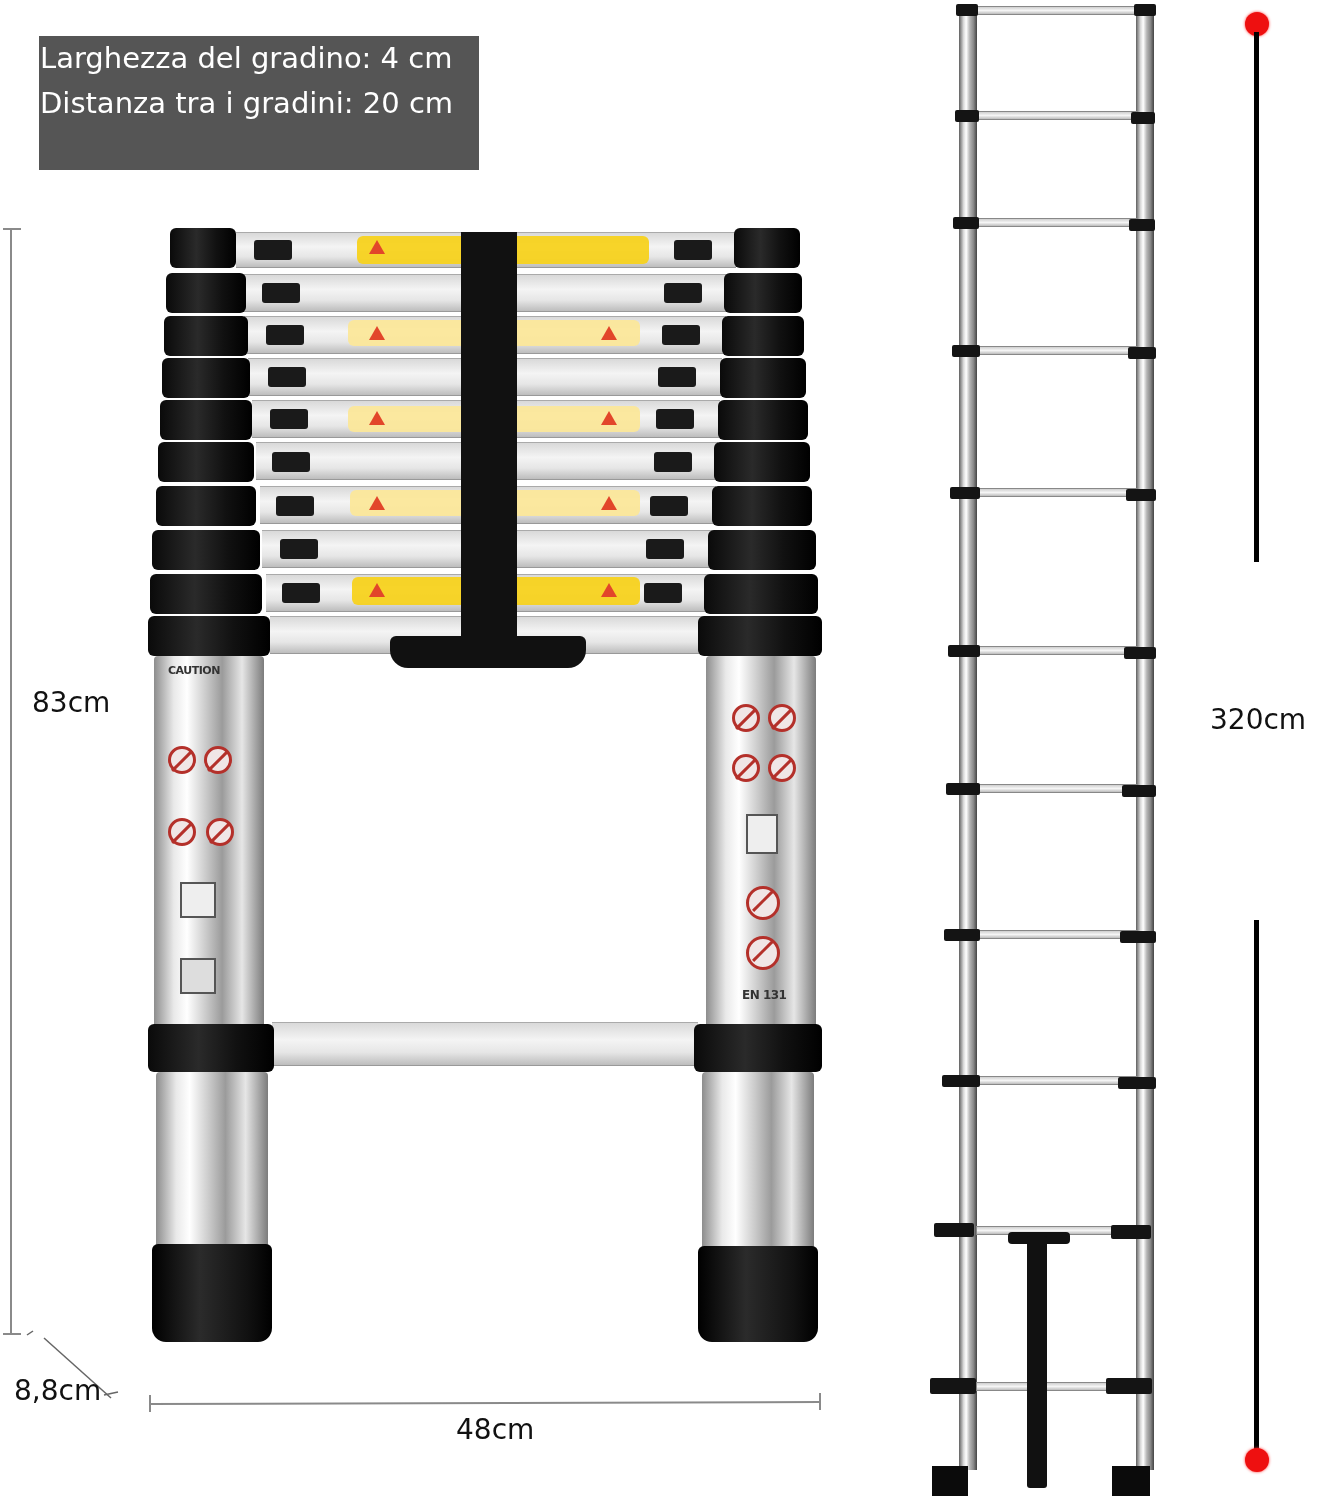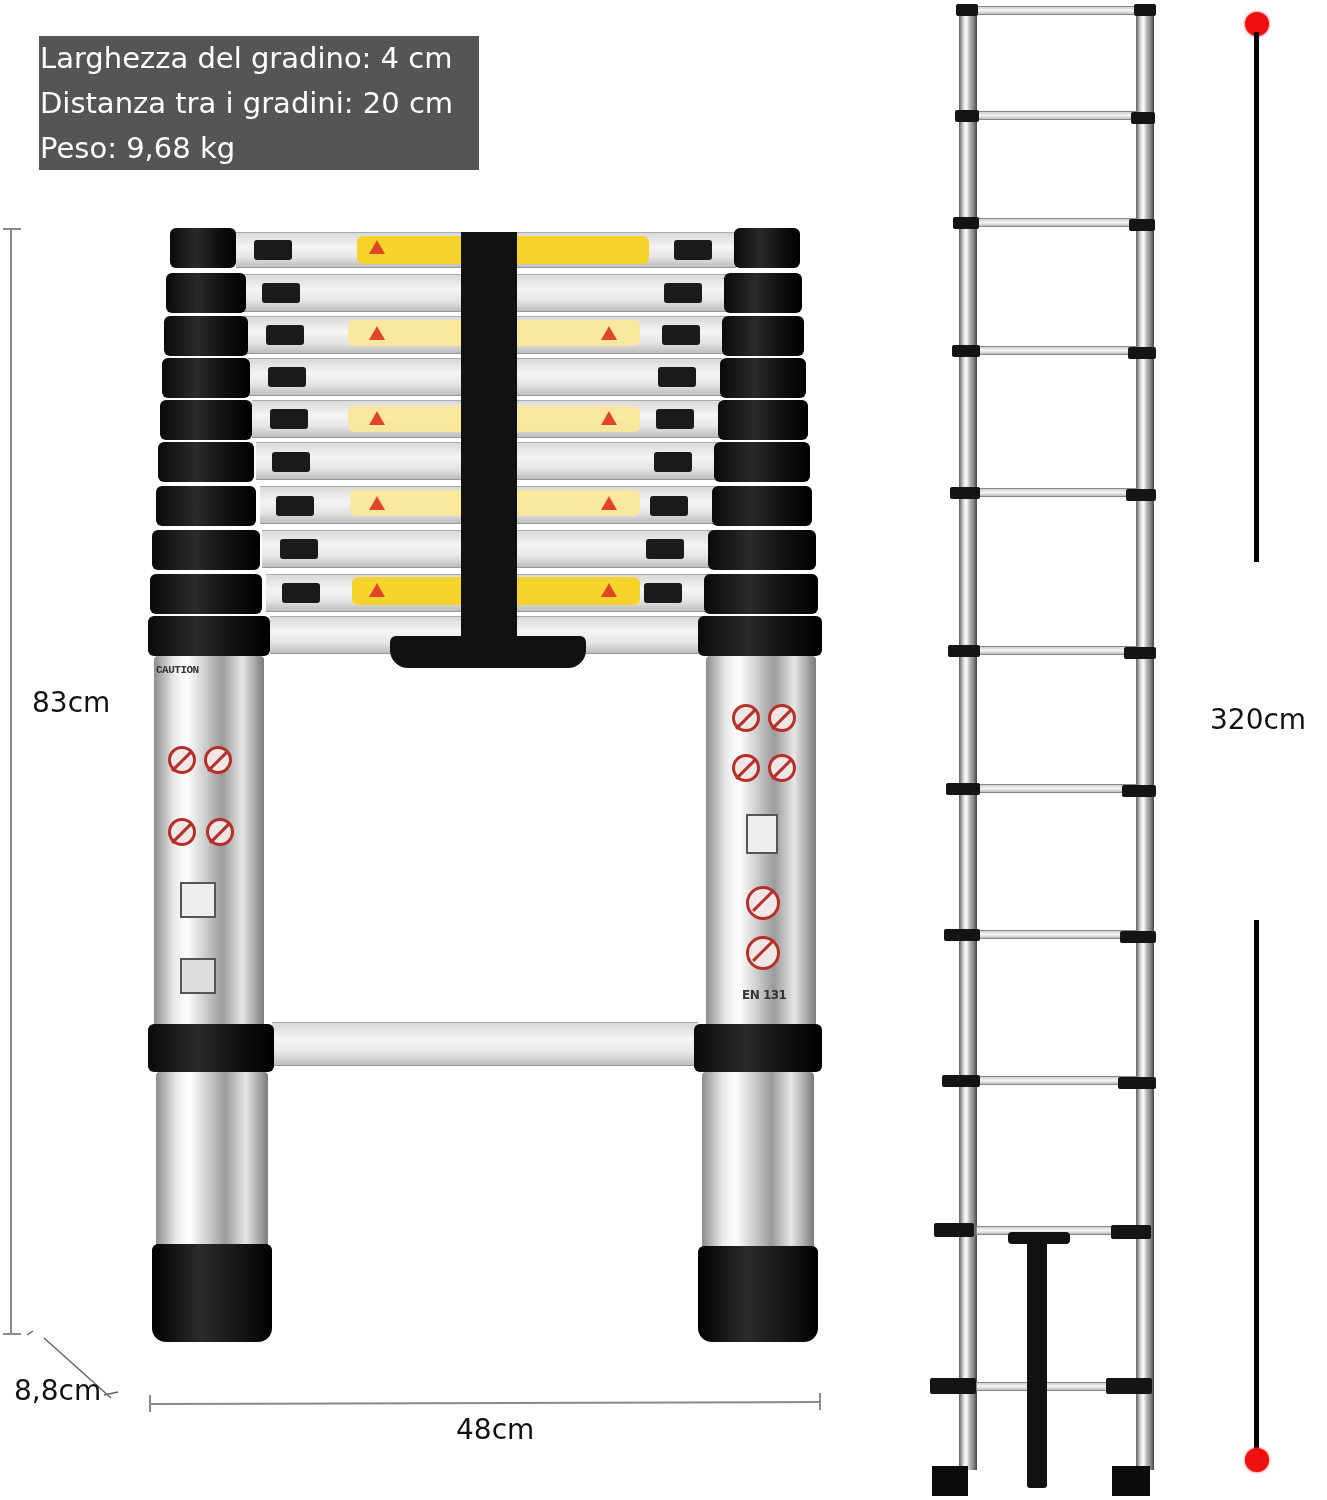--- a/index.html
+++ b/index.html
@@ -35,21 +35,20 @@
 
   .red-dot { position: absolute; width: 24px; height: 24px; border-radius: 50%; background: #ee1010; box-shadow: 0 0 3px #f33; }
   .v-line { position: absolute; width: 5px; background: #000; }
 </style>
 </head>
 <body>
 
 <div class="spec-box">
   <div>Larghezza del gradino: 4 cm</div>
   <div>Distanza tra i gradini: 20 cm</div>
-  <div>Peso: 9,68 kg</div>
 </div>
 
 <svg class="abs" style="left:0;top:0;width:920px;height:1500px;">
 
   <line x1="11" y1="229" x2="11" y2="1334" stroke="#8a8a8a" stroke-width="2"></line>
   <line x1="3" y1="229" x2="21" y2="229" stroke="#8a8a8a" stroke-width="2"></line>
   <line x1="3" y1="1334" x2="21" y2="1334" stroke="#8a8a8a" stroke-width="2"></line>
 
   <line x1="44" y1="1338" x2="111" y2="1398" stroke="#666" stroke-width="1.5"></line>
   <line x1="27" y1="1335" x2="33" y2="1331" stroke="#666" stroke-width="1.5"></line>
@@ -134,21 +133,21 @@
   <div class="rail-cap" style="left:718px;top:400px;width:90px;height:40px;"></div>
   <div class="rail-cap" style="left:714px;top:442px;width:96px;height:40px;"></div>
   <div class="rail-cap" style="left:712px;top:486px;width:100px;height:40px;"></div>
   <div class="rail-cap" style="left:708px;top:530px;width:108px;height:40px;"></div>
   <div class="rail-cap" style="left:704px;top:574px;width:114px;height:40px;"></div>
   <div class="rail-cap" style="left:698px;top:616px;width:124px;height:40px;"></div>
 
   <div class="tube" style="left:154px;top:656px;width:110px;height:376px;"></div>
   <div class="tube" style="left:706px;top:656px;width:110px;height:376px;"></div>
 
-  <div class="tiny-text" style="left:156px;top:664px;font-family:Liberation Mono, monospace;">CAUTION</div>
+  <div class="tiny-text" style="left:168px;top:664px;">CAUTION</div>
   <div class="prohib" style="left:168px;top:746px;"></div>
   <div class="prohib" style="left:204px;top:746px;"></div>
   <div class="prohib" style="left:168px;top:818px;"></div>
   <div class="prohib" style="left:206px;top:818px;"></div>
   <div class="abs" style="left:180px;top:882px;width:36px;height:36px;border:2px solid #555;background:#eee;"></div>
   <div class="abs" style="left:180px;top:958px;width:36px;height:36px;border:2px solid #555;background:#ddd;"></div>
 
   <div class="prohib" style="left:732px;top:704px;"></div>
   <div class="prohib" style="left:768px;top:704px;"></div>
   <div class="prohib" style="left:732px;top:754px;"></div>

